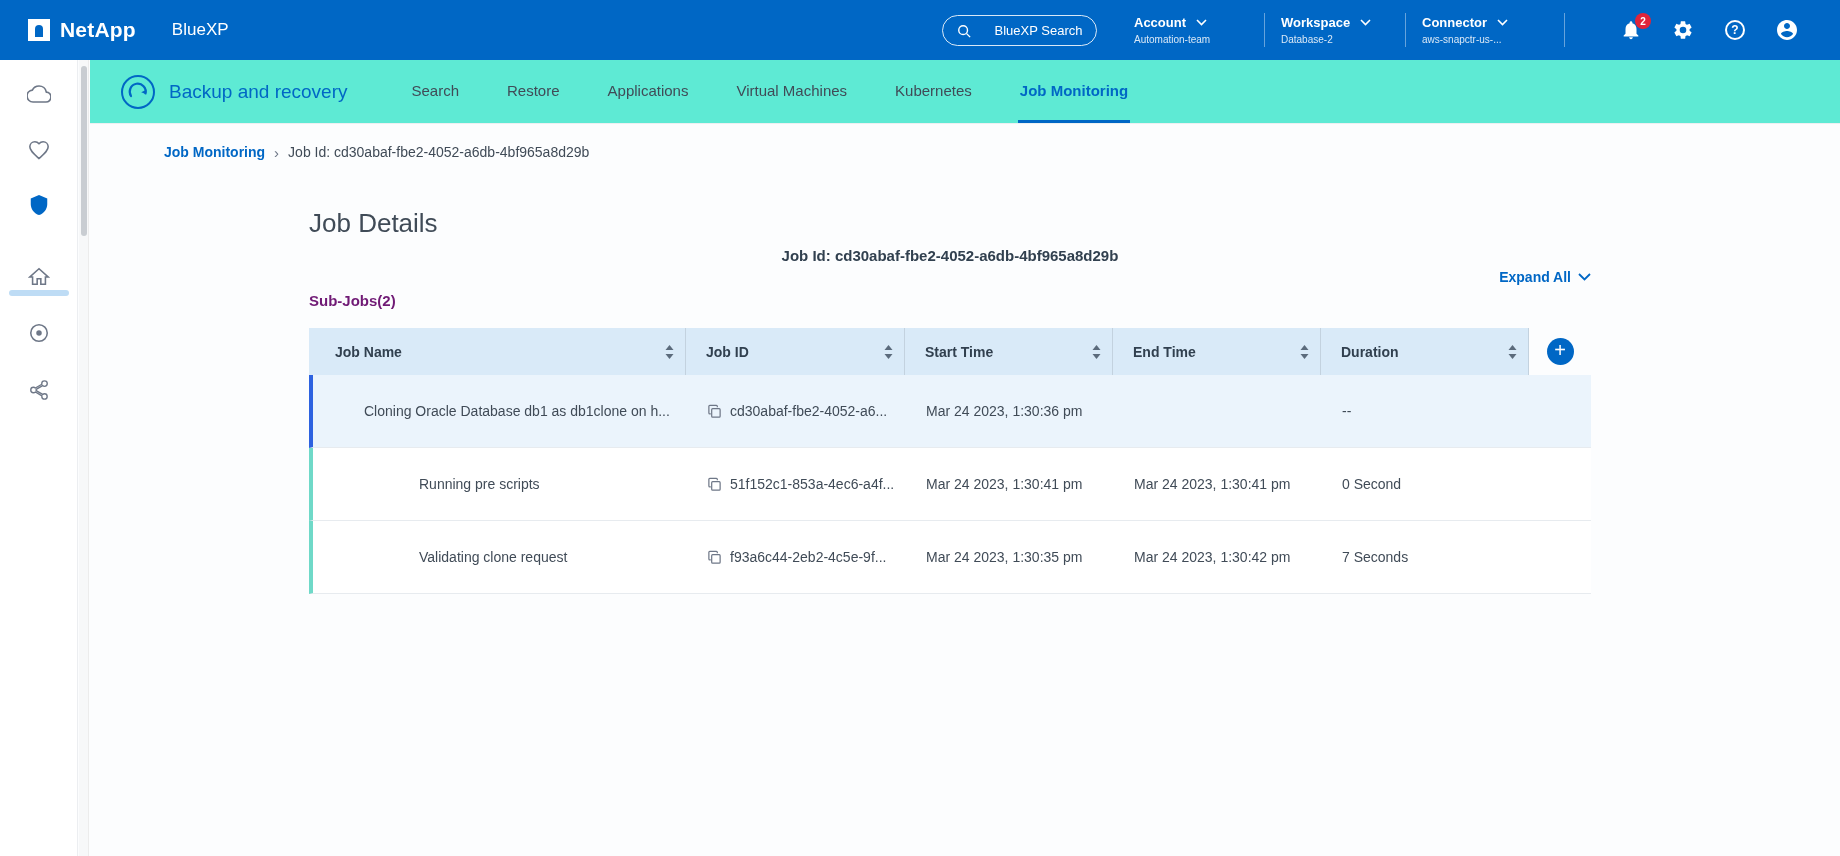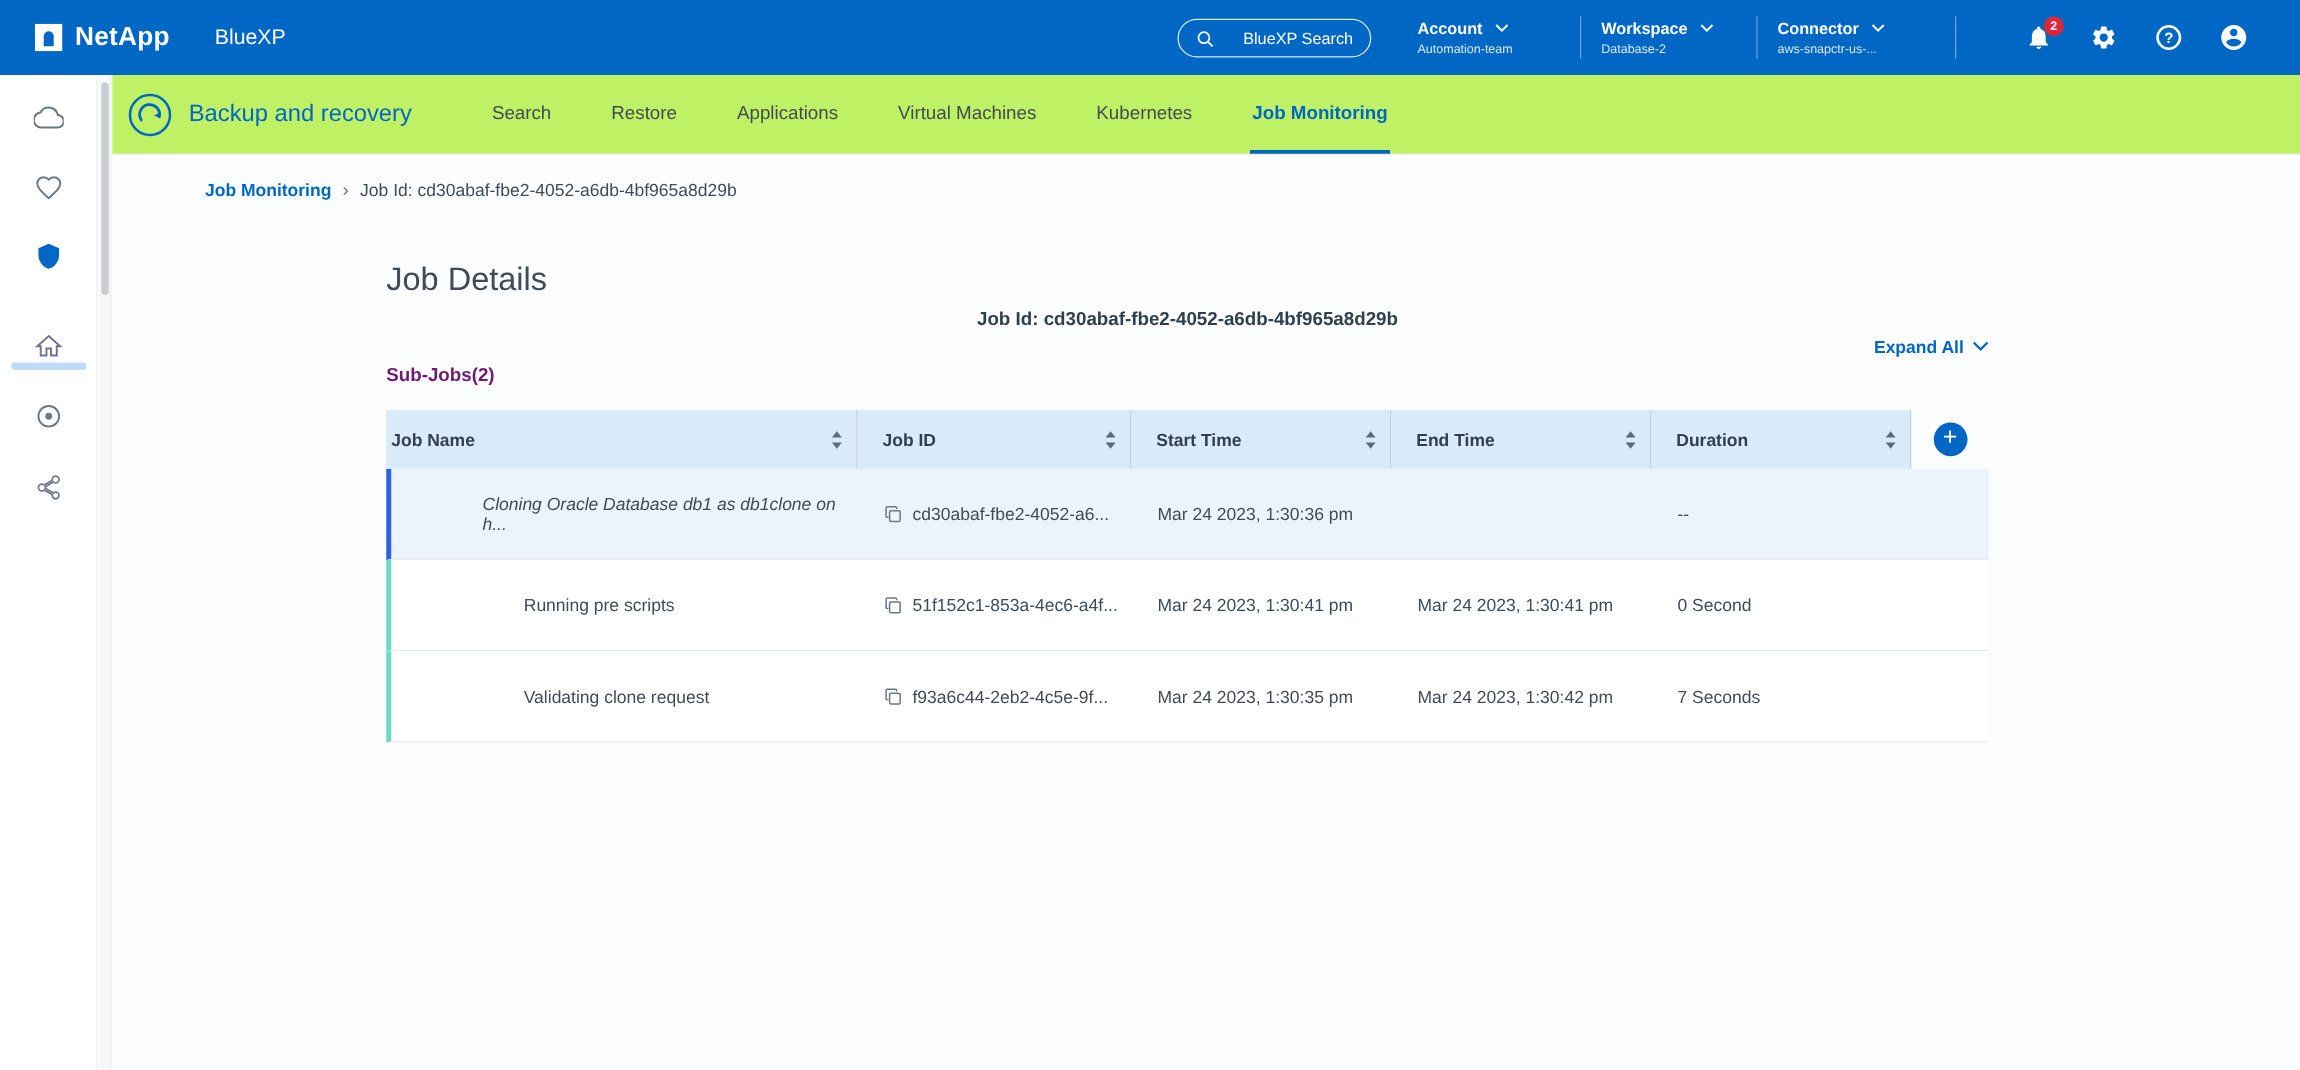--- a/index.html
+++ b/index.html
@@ -64,22 +64,22 @@
     position: absolute; left: 9px; top: 230px; width: 60px; height: 6px;
     background: #BEDCF5; border-radius: 3px;
   }
 
   .scrollstrip { position: absolute; left: 79px; top: 60px; width: 10px; height: 796px; background: #F7F8F9; border-right: 1px solid #ECECEC; }
   .scrollthumb { position: absolute; left: 2px; top: 6px; width: 6px; height: 170px; background: #C9CDD2; border-radius: 3px; cursor: pointer; }
 
   
   .content { position: absolute; left: 90px; top: 60px; width: 1750px; height: 796px; background: #FCFDFE; }
   .subheader {
-    height: 63px; background: #bef264; display: flex; align-items: center;
-    padding-left: 12px; box-shadow: 0 1px 0 #EDF0F2;
+    height: 63px; background: #5eead4; display: flex; align-items: center;
+    padding-left: 30px; box-shadow: 0 1px 0 #EDF0F2;
   }
   .app-logo {
     width: 36px; height: 36px; border-radius: 50%; flex: 0 0 36px;
     display: flex; align-items: center; justify-content: center;
   }
   .app-title { color: var(--brand-blue, #0067C5); font-size: 19px; margin-left: 13px; }
   .tabs { display: flex; gap: 44px; margin-left: 62px; height: 63px; }
   .tab {
     display: flex; align-items: center; height: 63px; font-size: 15px; color: #404B57;
     border-bottom: 3px solid transparent; padding: 0 2px; cursor: pointer; white-space: nowrap;
@@ -105,40 +105,40 @@
   .thead {
     display: grid; grid-template-columns: 377px 219px 208px 208px 208px 62px;
     height: 47px; background: transparent;
   }
   .th {
     background: var(--table-header-bg, #D9EAF8);
     display: flex; align-items: center; justify-content: space-between;
     padding: 0 10px 0 20px; border-right: 1px solid #C3D2DF;
     font-size: 14px; font-weight: 700; color: #31404F; cursor: pointer;
   }
-  .th:first-child { padding-left: 4px; text-align: right; }
+  .th:first-child { padding-left: 26px; text-align: right; }
   .th-plus { background: transparent; display: flex; align-items: center; justify-content: center; }
   .plus-btn {
     width: 27px; height: 27px; border-radius: 50%; border: none;
     background: var(--brand-blue, #0067C5); color: #fff; font-size: 20px; line-height: 25px;
     display: flex; align-items: center; justify-content: center; cursor: pointer; padding-bottom: 2px;
   }
   .sort-icon { flex: 0 0 auto; display: flex; cursor: pointer; }
 
   .row {
     display: grid; grid-template-columns: 373px 219px 208px 208px 208px 62px;
     height: 73px; background: #fff;
     border-bottom: 1px solid #E7EBEF;
     border-left: 4px solid var(--child-accent, #6FD9C8);
     cursor: pointer;
   }
   .row.parent { background: var(--selected-row-bg, #EBF4FC); border-left-color: var(--parent-accent, #2D62E0); }
   .cell { display: flex; align-items: center; font-size: 14px; color: #404B57; padding-left: 21px; }
   .cell-name { padding-left: 106px; }
-  .row.parent .cell-name { padding-left: 73px; font-style: italic; }
+  .row.parent .cell-name { padding-left: 51px; }
   .cell-jobid { gap: 8px; }
   .copy-icon { flex: 0 0 auto; display: flex; cursor: pointer; }
 </style>
 </head>
 <body>
 
 <div class="topbar">
   <div class="brand">
     <svg width="22" height="22" viewBox="0 0 22 22">
       <rect width="22" height="22" fill="#fff"></rect>

